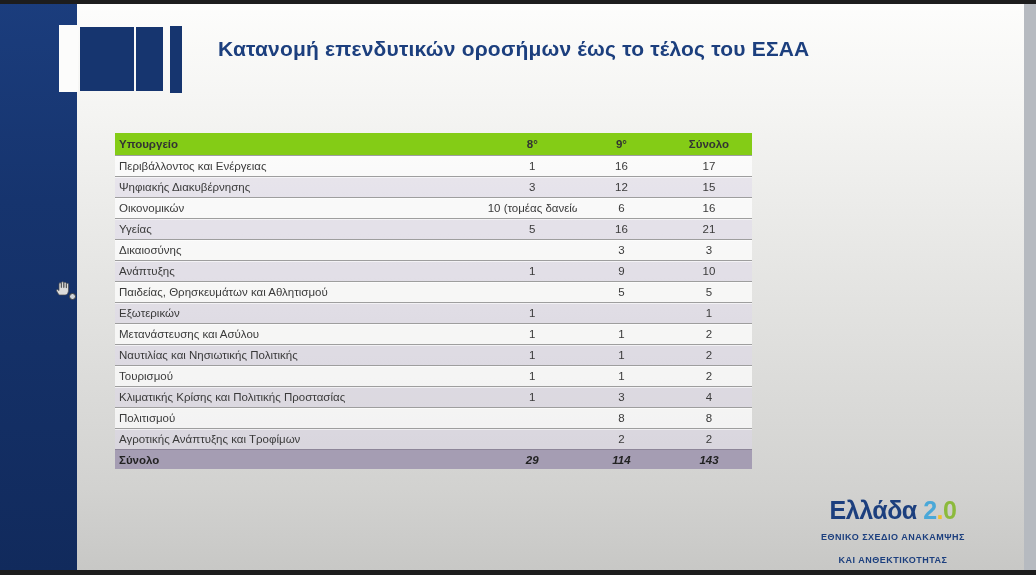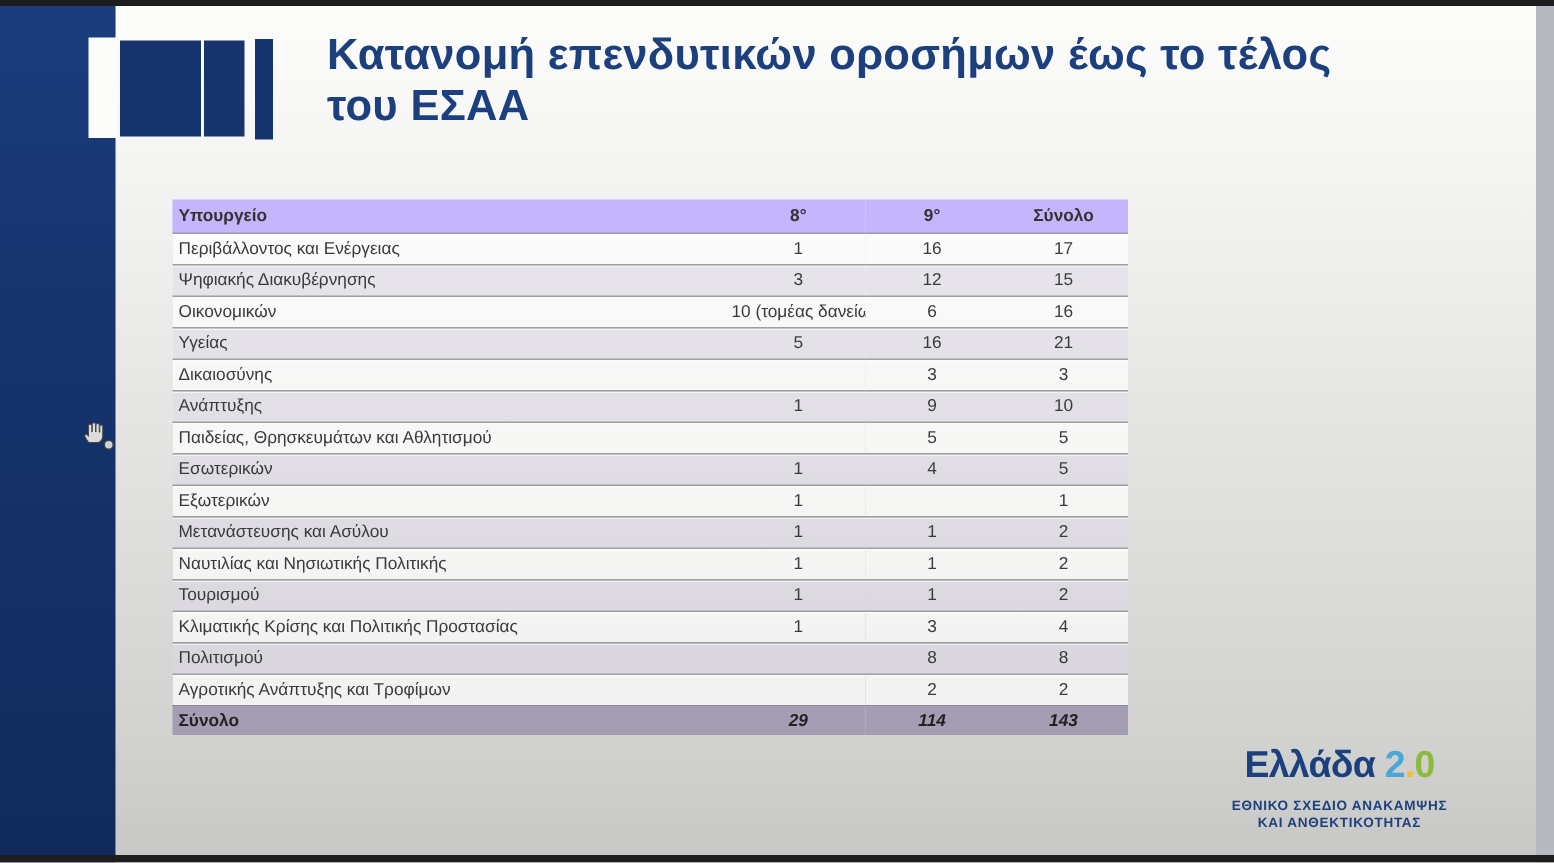--- a/index.html
+++ b/index.html
@@ -23,36 +23,36 @@
     background:linear-gradient(180deg,#1b3d7d 0%,#16346e 35%,#112a5c 100%);
   }
 
   
   .logo-notch{position:absolute;left:59px;top:25px;width:19px;height:67px;background:#fcfcfb;z-index:4;}
   .logo-b1{position:absolute;left:80px;top:27px;width:54px;height:64px;background:#16356f;z-index:4;}
   .logo-b2{position:absolute;left:136px;top:27px;width:27px;height:64px;background:#16356f;z-index:4;}
   .logo-b3{position:absolute;left:170px;top:26px;width:12px;height:67px;background:#16356f;z-index:4;}
 
   .slide-title{
-    position:absolute;left:218px;top:20px;width:700px;
-    font-size:29px;line-height:34px;font-weight:bold;color:#1c3f7e;
+    position:absolute;left:218px;top:32px;width:700px;
+    font-size:21px;line-height:34px;font-weight:bold;color:#1c3f7e;
     letter-spacing:.2px;z-index:4;
   }
 
   table.mtable{
     position:absolute;left:115px;top:133px;width:637px;z-index:4;
     border-collapse:collapse;table-layout:fixed;
     font-size:11.5px;color:#3a3a3a;
   }
   .mtable col.c-min{width:58.5%;}
   .mtable col.c-8{width:14%;}
   .mtable col.c-9{width:14%;}
   .mtable col.c-t{width:13.5%;}
   .mtable thead th{
-    background:#c4b5fd;height:22px;font-size:11.5px;font-weight:bold;color:#333;
+    background:#84cc16;height:22px;font-size:11.5px;font-weight:bold;color:#333;
     text-align:center;padding:0;
   }
   .mtable thead th.col-ministry{text-align:left;padding-left:4px;}
   .mtable tbody td{
     height:20px;padding:0;border-top:1px solid #9e9e9e;
     background:rgba(255,255,255,.7);
     box-shadow:inset 0 1px 0 rgba(255,255,255,.6);
     white-space:nowrap;overflow:hidden;
   }
   .mtable tbody tr:nth-child(even) td{background:rgba(222,216,236,.45);}
@@ -146,26 +146,20 @@
         <td class="col-num">9</td>
         <td class="col-num">10</td>
       </tr>
       <tr>
         <td class="col-ministry">Παιδείας, Θρησκευμάτων και Αθλητισμού</td>
         <td class="col-num"></td>
         <td class="col-num">5</td>
         <td class="col-num">5</td>
       </tr>
       <tr>
-        <td class="col-ministry">Εσωτερικών</td>
-        <td class="col-num">1</td>
-        <td class="col-num">4</td>
-        <td class="col-num">5</td>
-      </tr>
-      <tr>
         <td class="col-ministry">Εξωτερικών</td>
         <td class="col-num">1</td>
         <td class="col-num"></td>
         <td class="col-num">1</td>
       </tr>
       <tr>
         <td class="col-ministry">Μετανάστευσης και Ασύλου</td>
         <td class="col-num">1</td>
         <td class="col-num">1</td>
         <td class="col-num">2</td>
@@ -214,17 +208,17 @@
 <div class="cursor-wrap">
   <svg width="15" height="16" viewBox="0 0 15 16">
     <path d="M4.2 15 C3.2 13.8 2.2 12.3 1.6 10.9 C1.2 10 2.1 9.2 2.9 9.7 L4 10.6 V3.9 C4 3.3 4.5 2.8 5.1 2.8 C5.7 2.8 6.2 3.3 6.2 3.9 V7.6 H6.5 V2.9 C6.5 2.3 7 1.8 7.6 1.8 C8.2 1.8 8.7 2.3 8.7 2.9 V7.6 H9 V3.4 C9 2.8 9.5 2.3 10.1 2.3 C10.7 2.3 11.2 2.8 11.2 3.4 V7.9 H11.5 V4.4 C11.5 3.8 12 3.3 12.5 3.3 C13.1 3.3 13.5 3.8 13.5 4.4 V10.2 C13.5 12.5 12.3 15 10 15 Z" fill="#dcdcdc" stroke="#4a4a4a" stroke-width="0.7"></path>
   </svg>
   <span class="cursor-ring"></span>
 </div>
 
 <div class="g2-logo">
   <div class="g2-word"><span>Ελλάδα</span> <span class="d2">2</span><span class="dot">.</span><span class="d0">0</span></div>
   <div class="g2-sub">ΕΘΝΙΚΟ ΣΧΕΔΙΟ ΑΝΑΚΑΜΨΗΣ</div>
-  <div class="g2-sub" style="margin-top:0;">ΚΑΙ ΑΝΘΕΚΤΙΚΟΤΗΤΑΣ</div>
+  <div class="g2-sub" style="margin-top:12px;">ΚΑΙ ΑΝΘΕΚΤΙΚΟΤΗΤΑΣ</div>
 </div>
 
 <div class="letterbox top"></div>
 <div class="letterbox bottom"></div>
 
 </body></html>

